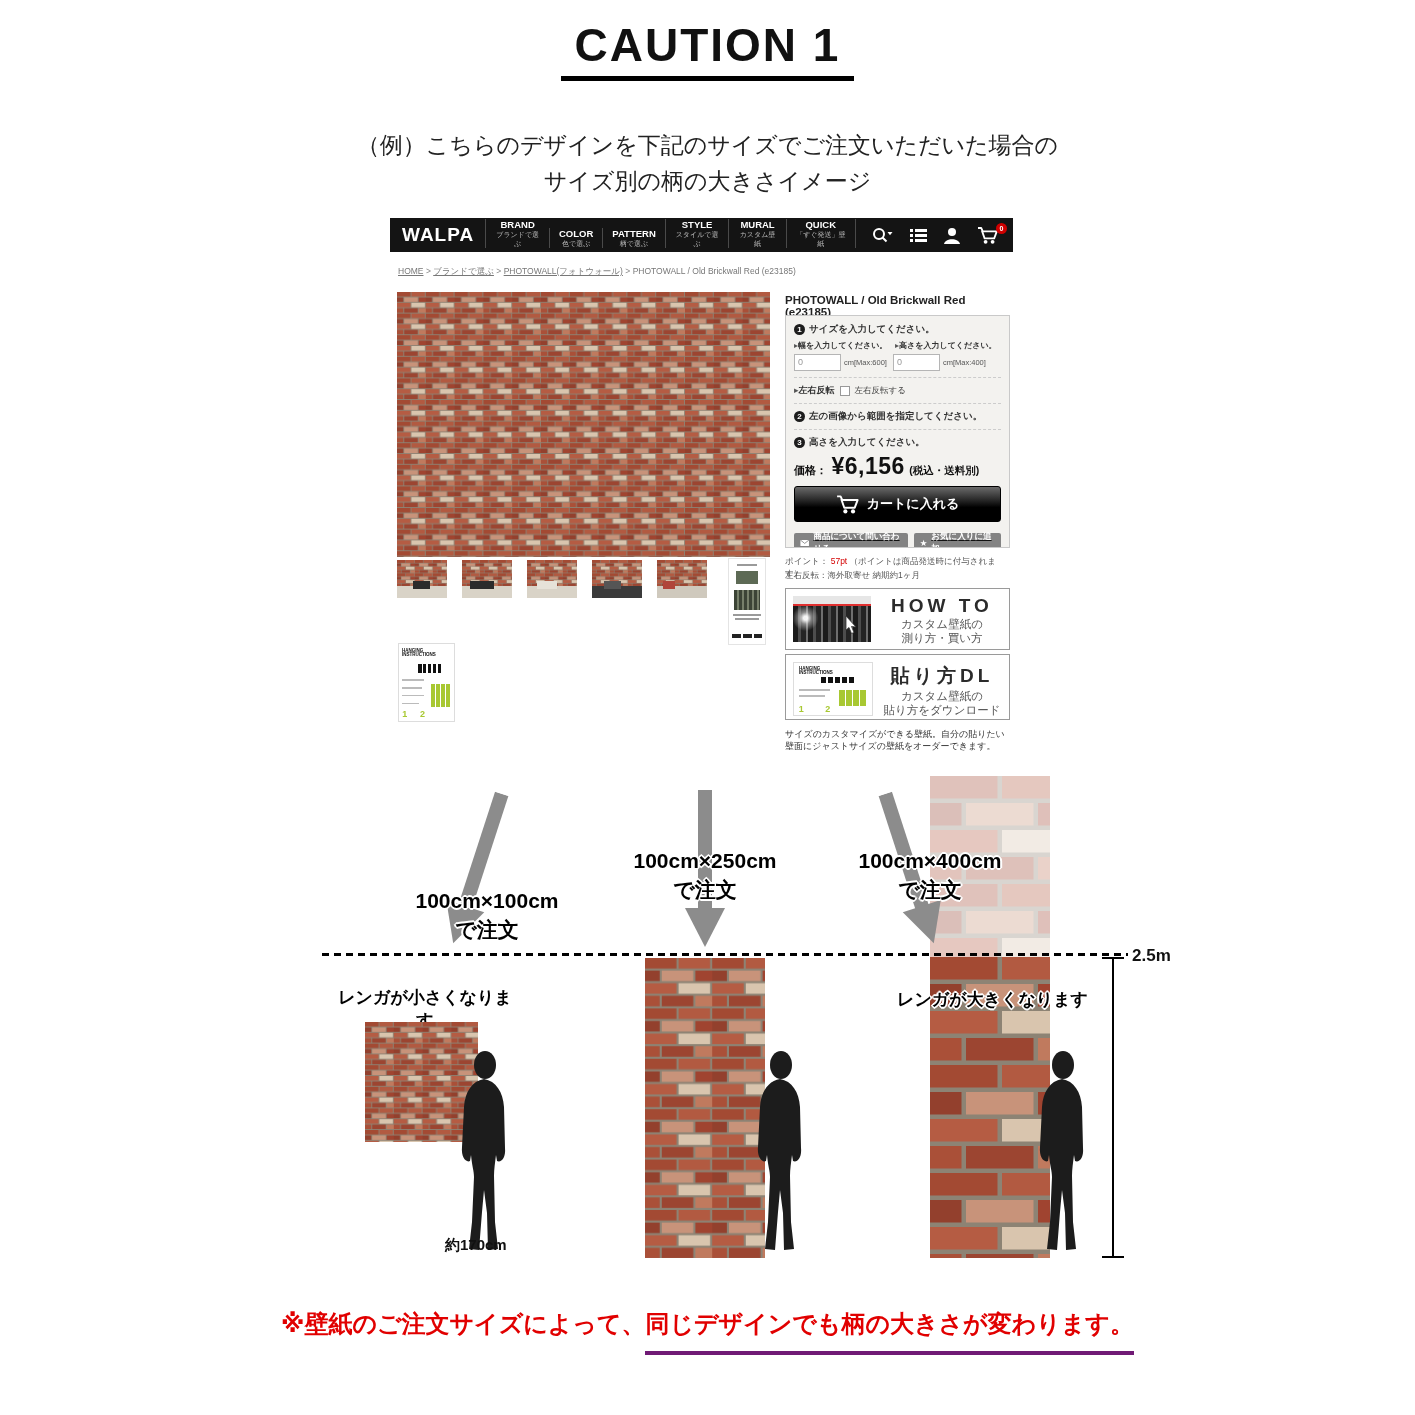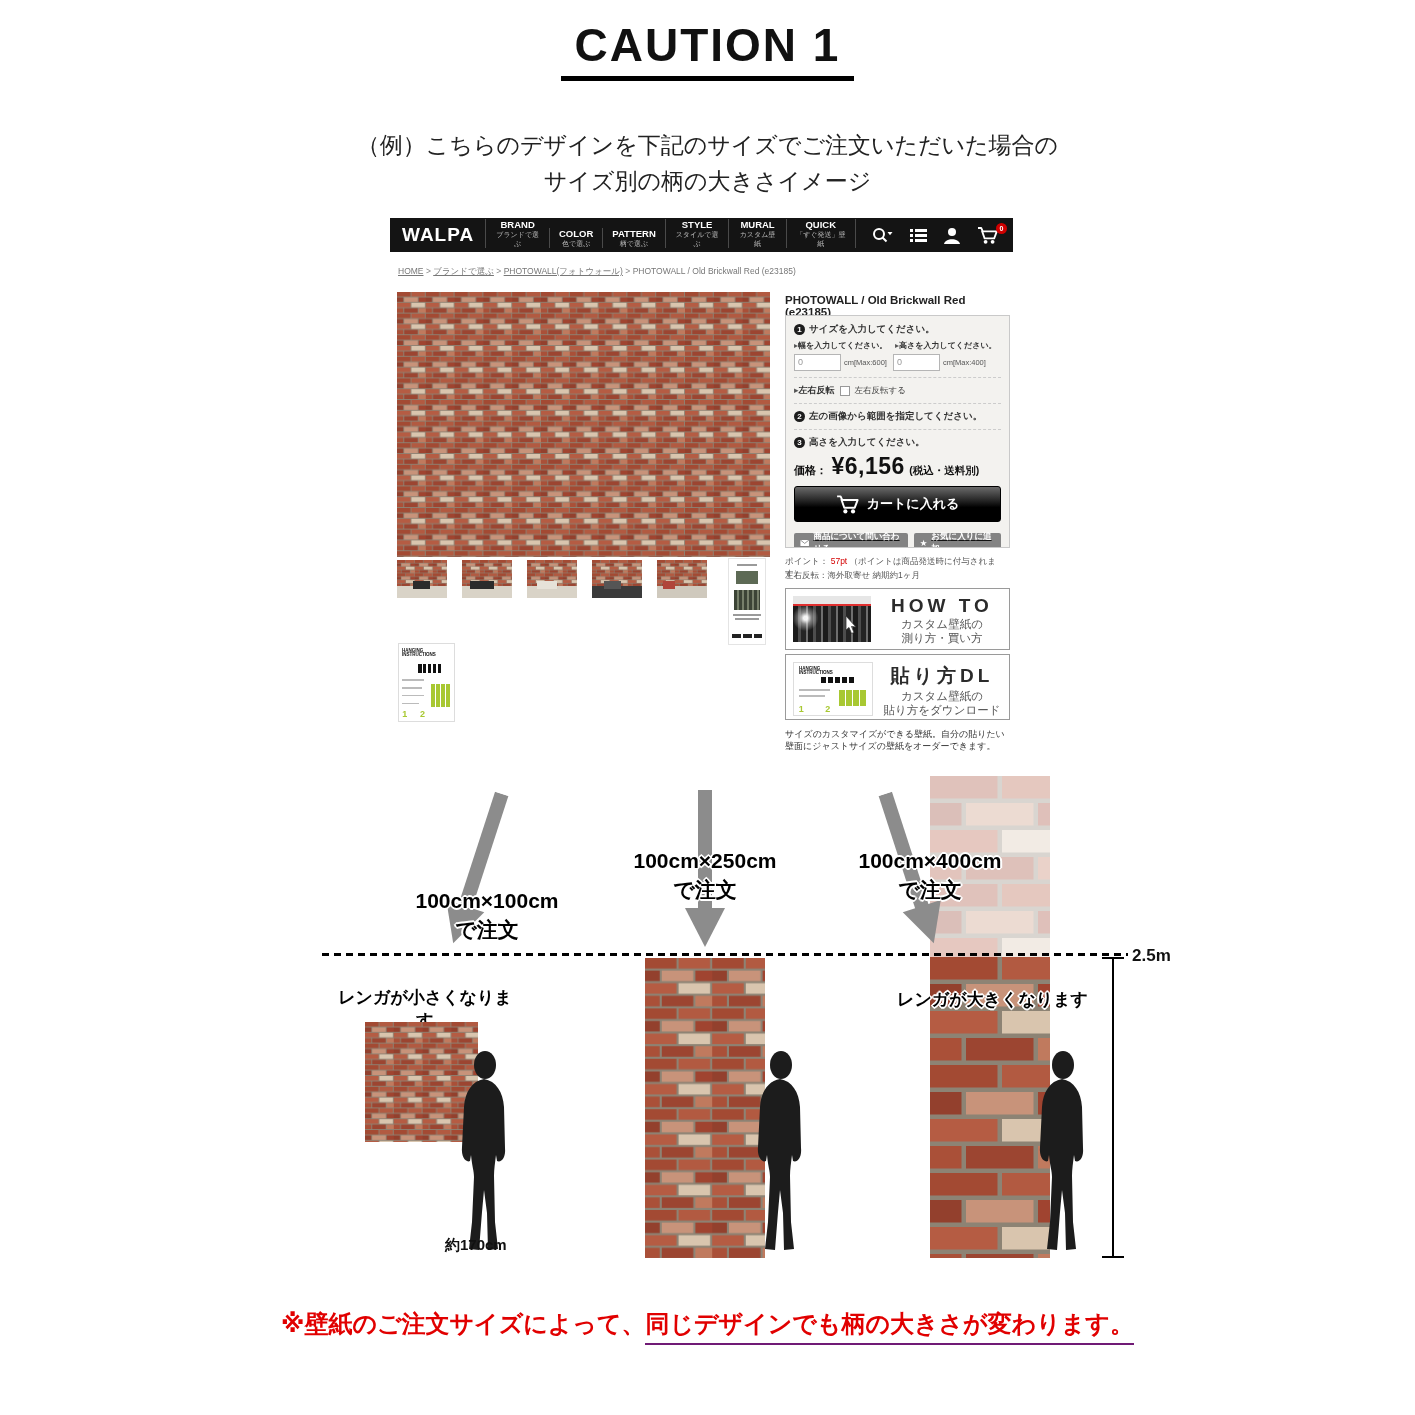--- a/index.html
+++ b/index.html
@@ -107,21 +107,21 @@
            background:repeating-linear-gradient(90deg,#000 0 7px,transparent 7px 12px);}
   .caption{font-size:17px;font-weight:800;color:#000;
            text-shadow:-2px 0 #fff,2px 0 #fff,0 -2px #fff,0 2px #fff,-1px -1px #fff,1px 1px #fff,-1px 1px #fff,1px -1px #fff;}
   .p170{left:445px;top:1236px;font-size:15px;font-weight:800;}
   .measline{left:1112px;top:957px;width:2px;height:301px;background:#000;}
   .meascap{left:1102px;width:22px;height:2px;background:#000;}
   .m25{left:1132px;top:946px;font-size:17px;font-weight:800;}
 
   
   .warn{left:0;width:1415px;text-align:center;font-size:24px;font-weight:800;color:#e10000;}
-  .warn .ul{border-bottom:2px solid #701a75;padding-bottom:6px;}
+  .warn .ul{border-bottom:4px solid #701a75;padding-bottom:14px;}
 </style>
 </head>
 <body>
 
 <svg width="0" height="0" style="position:absolute" aria-hidden="true">
   <defs>
     <g id="btile">
       <rect width="64" height="48" fill="#8d8374"></rect>
       <rect x="0" y="0" width="30" height="10" fill="#a34a33"></rect>
         <rect x="32" y="0" width="30" height="10" fill="#b25a41"></rect>

